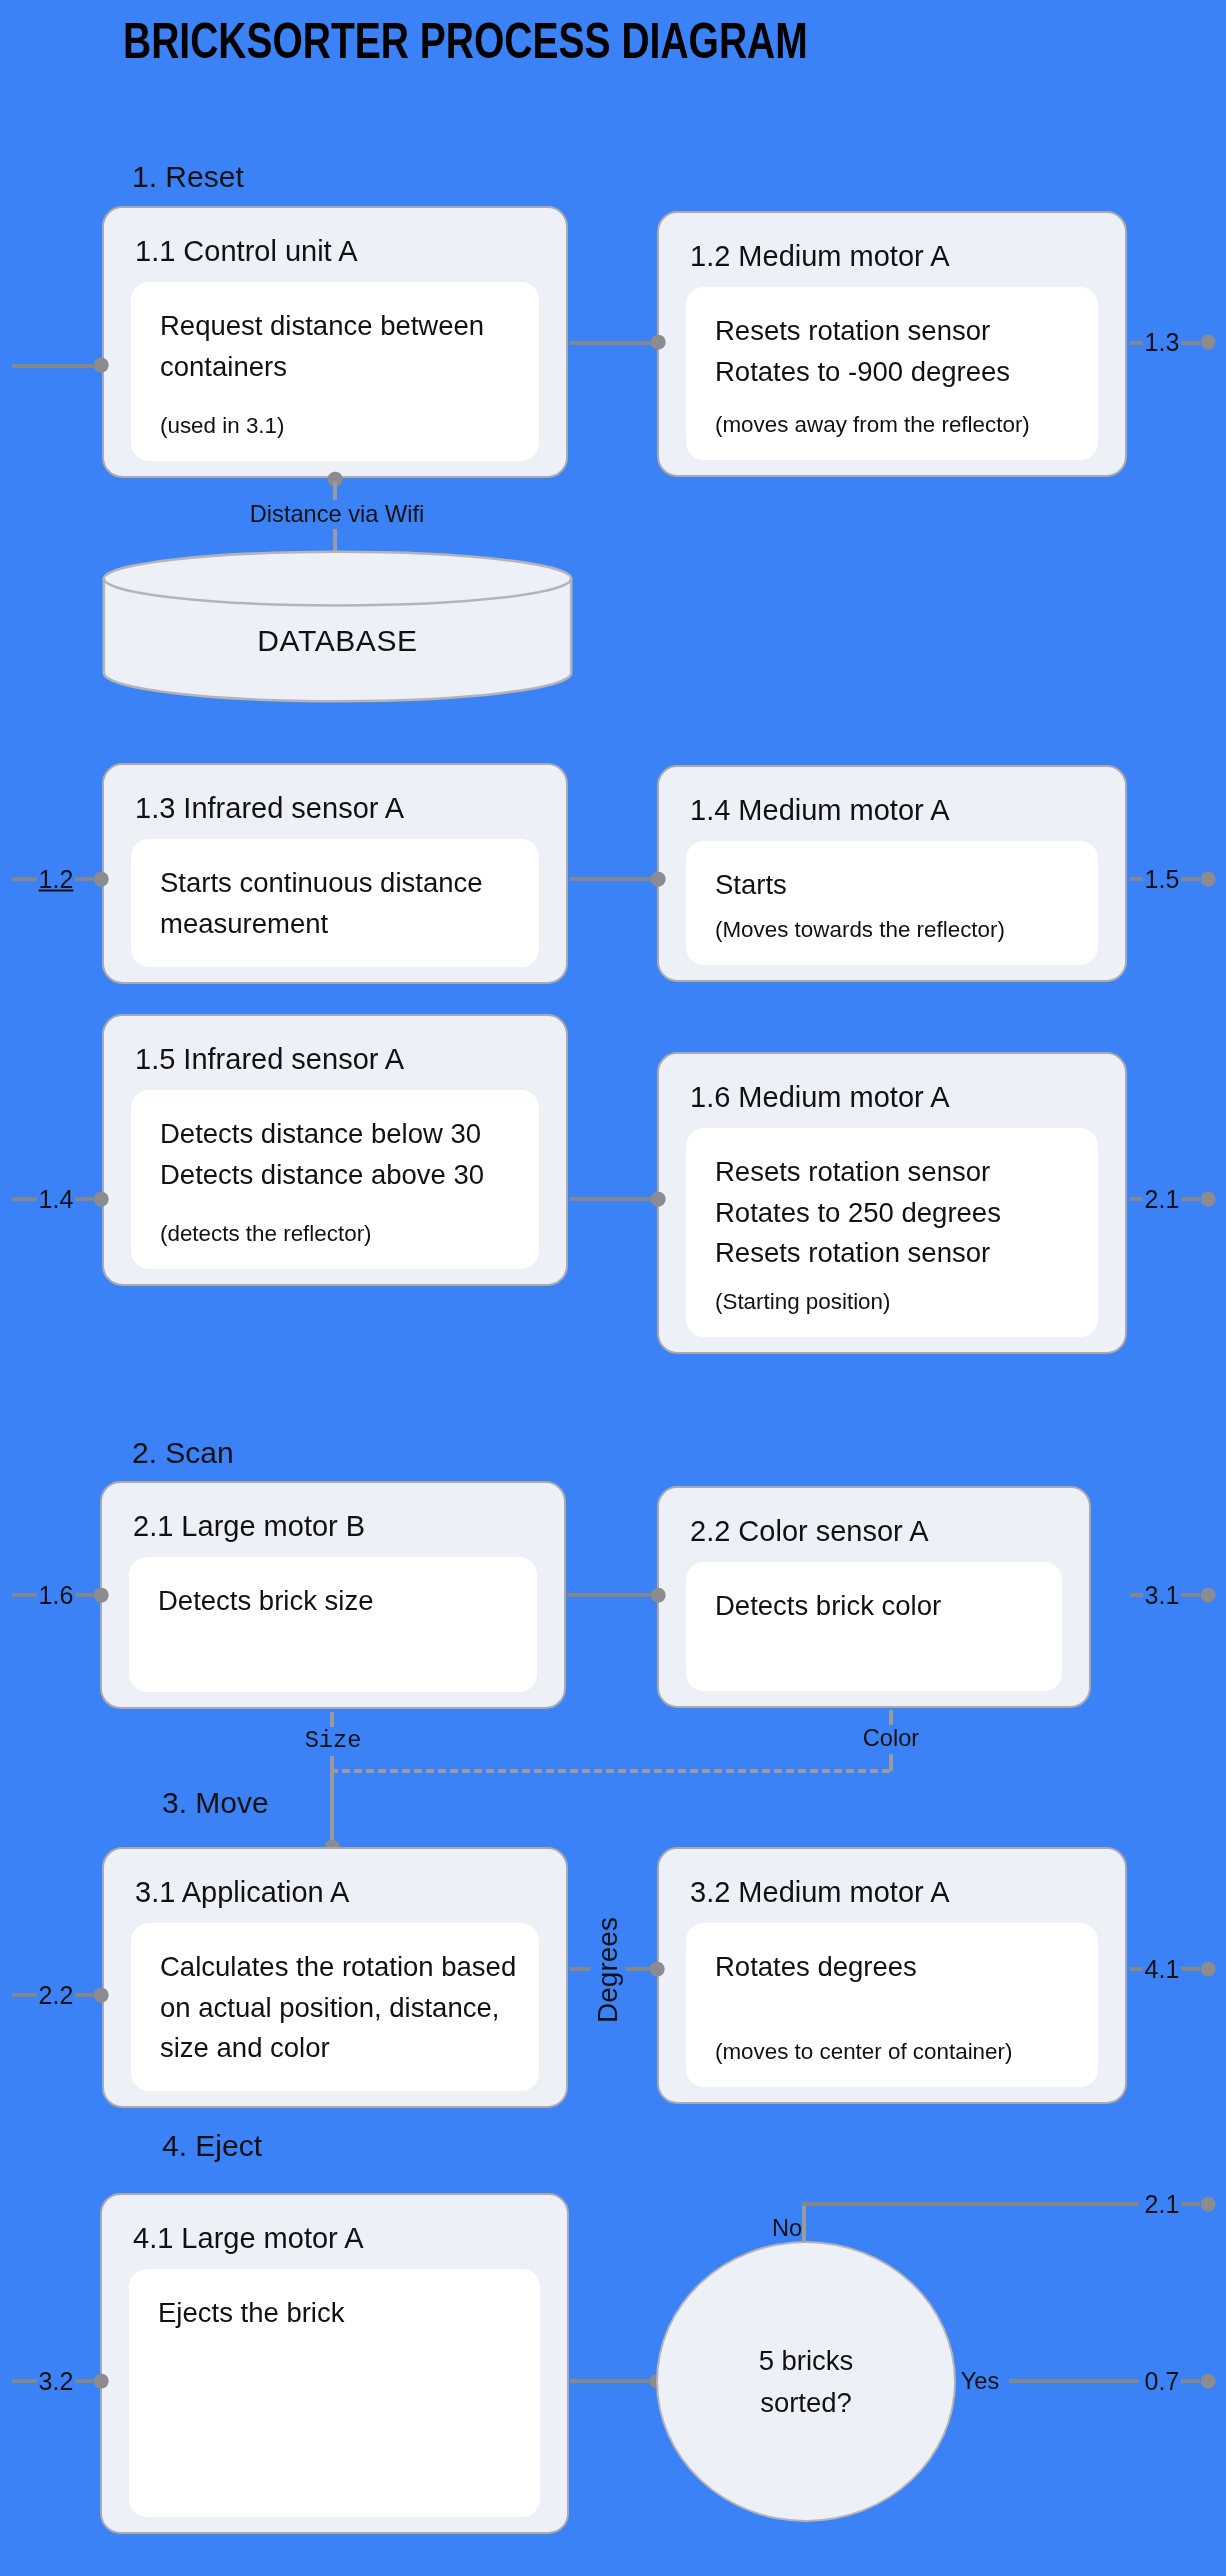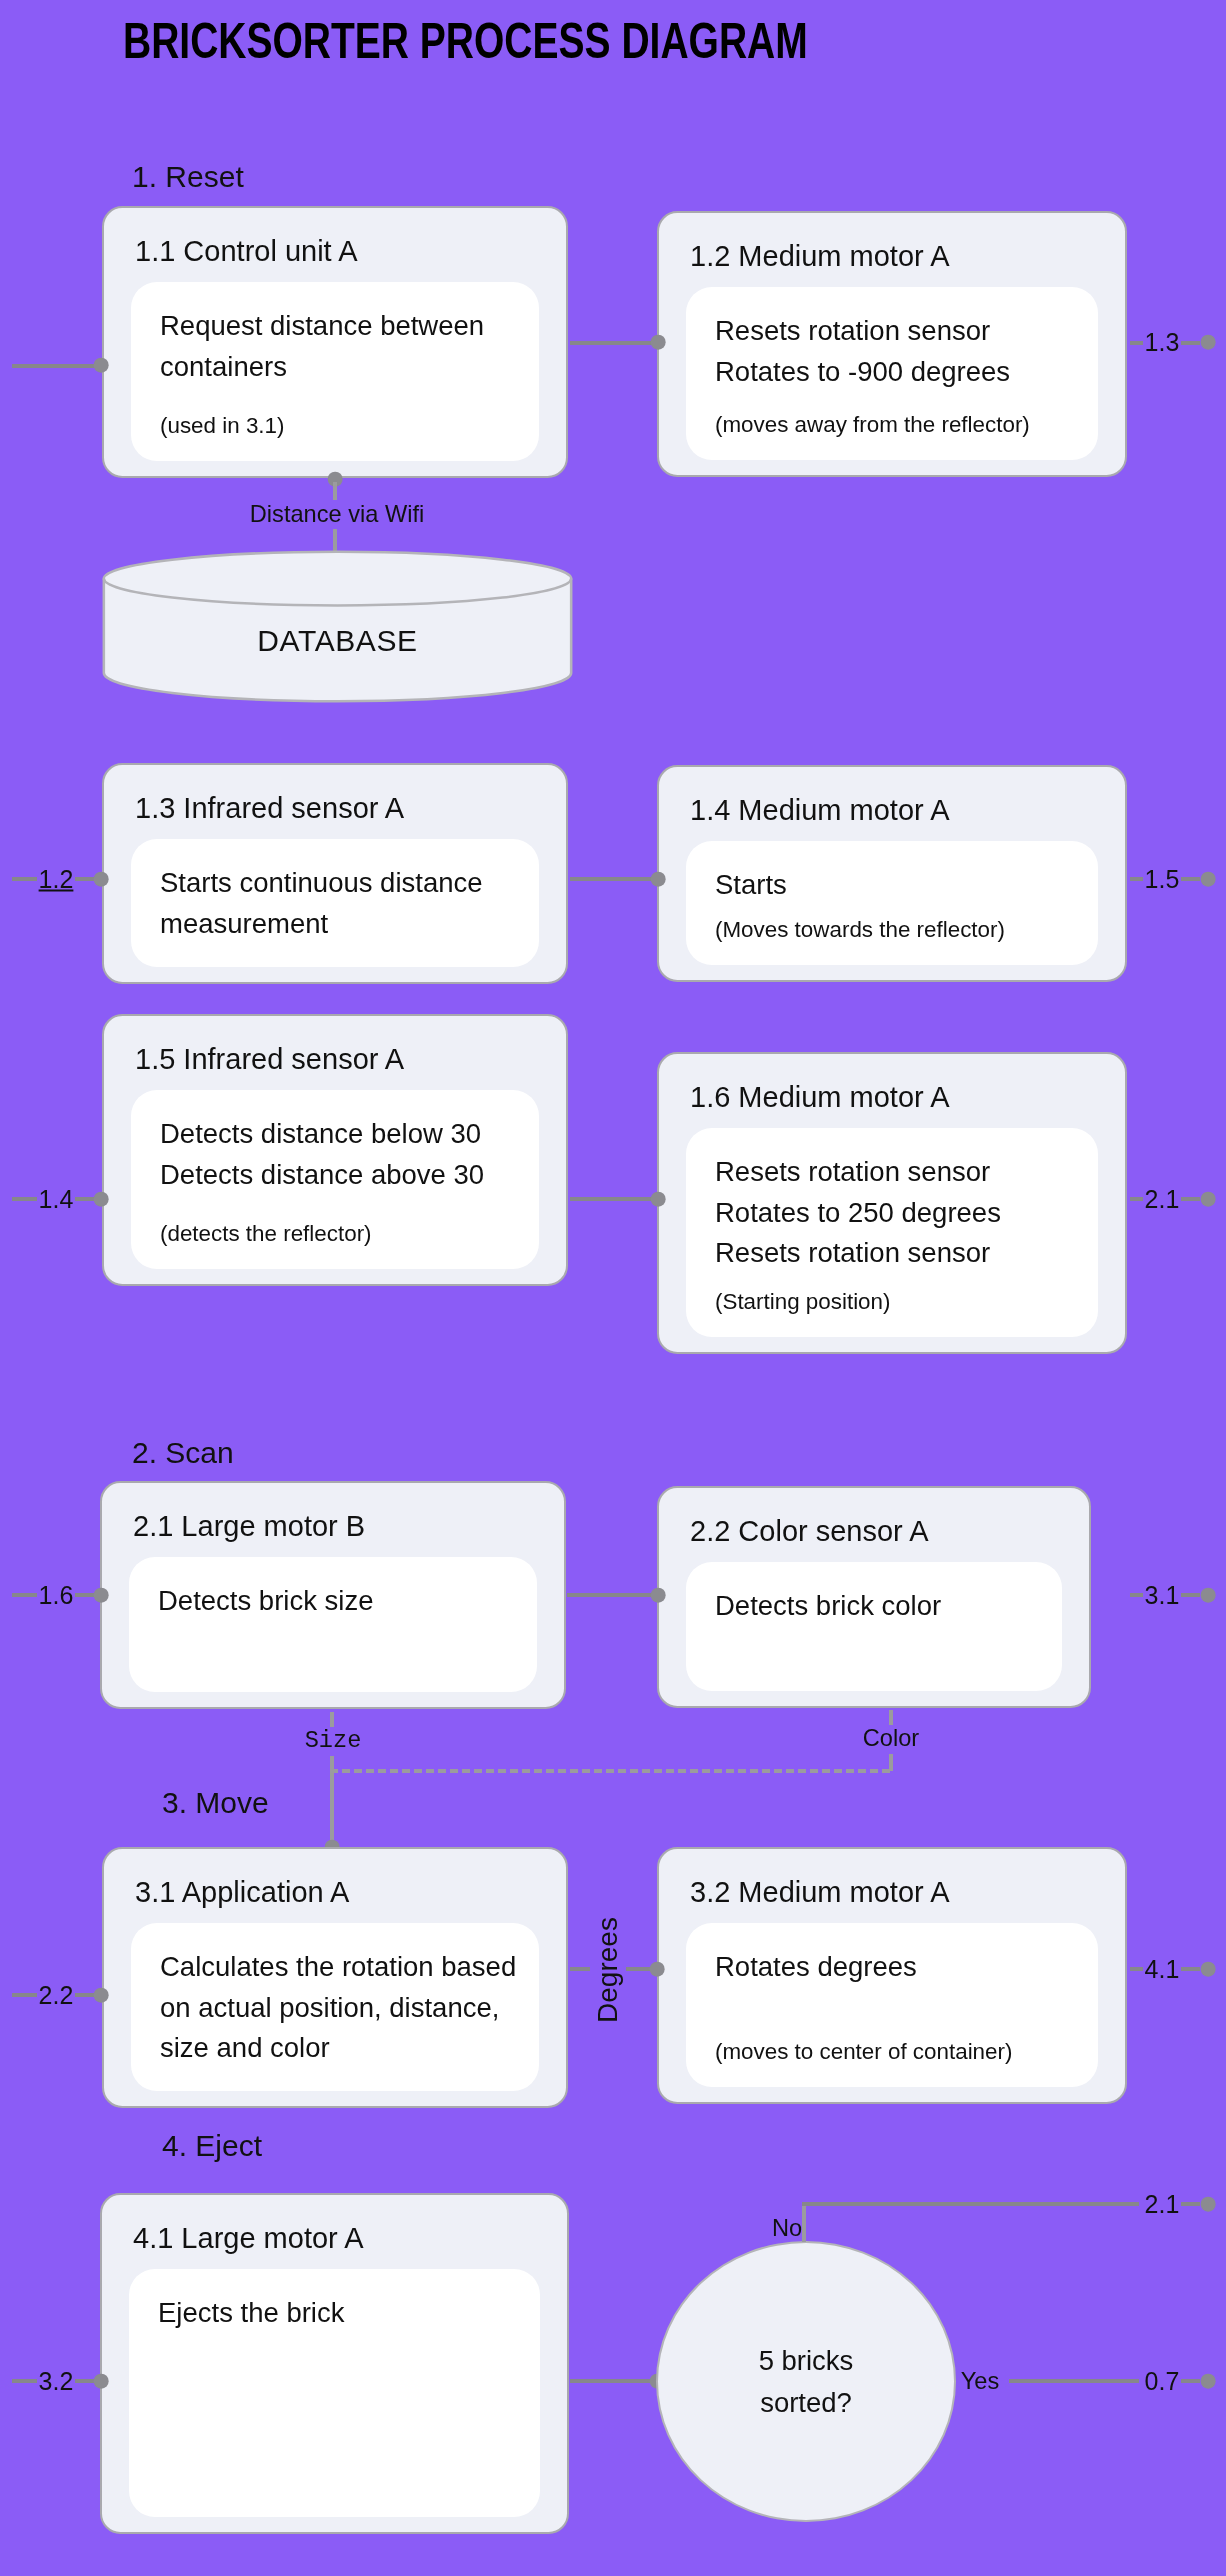--- a/index.html
+++ b/index.html
@@ -1,29 +1,29 @@
 <!DOCTYPE html>
 <html style="font-size:10.2px"><head>
 <meta charset="utf-8">
 <style>
   html,body{margin:0;padding:0;background:#ffffff;}
   #canvas{
-    position:relative;width:1227px;height:2576px;background:#8b5cf6;overflow:hidden;
+    position:relative;width:1227px;height:2576px;background:#3b82f6;overflow:hidden;
     font-family:"Liberation Sans", sans-serif;color:#111111;
   }
   .page-title{
     position:absolute;left:123px;top:11.5px;font-size:50px;font-weight:700;
     letter-spacing:0px;transform:scaleX(0.78);transform-origin:left top;white-space:nowrap;color:#000;
   }
   .section-heading{position:absolute;font-size:30px;color:#111;white-space:nowrap;}
   .box{
     position:absolute;background:#eef0f7;border:2.6px solid #a9a9ae;border-radius:20.4px;box-sizing:border-box;
   }
   .box-title{position:absolute;left:31px;top:27px;font-size:29px;white-space:nowrap;}
-  .inner{position:absolute;left:27px;right:27px;top:74px;bottom:15.3px;background:#ffffff;border-radius:26px;}
+  .inner{position:absolute;left:27px;right:27px;top:74px;bottom:15.3px;background:#ffffff;border-radius:18px;}
   .body{position:absolute;left:29px;top:24px;width:383px;font-size:27.5px;line-height:1.48;white-space:pre-line;}
   .note{position:absolute;left:29px;bottom:22px;font-size:22.4px;white-space:nowrap;}
   .hline{position:absolute;height:3.8px;background:#87878a;}
   .vline{position:absolute;width:3.8px;background:#9b9b9e;}
   .dash-h{position:absolute;height:0;border-top:4.5px dashed #9b9b9e;}
   .dot{position:absolute;width:14.7px;height:14.7px;border-radius:50%;background:#8b8b90;transform:translate(-50%,-50%);}
   .edge-label{position:absolute;font-size:25px;color:#111;transform:translate(-50%,-50%);white-space:nowrap;}
   .edge-label.small{font-size:23.6px;}
   .rot{transform:translate(-50%,-50%) rotate(-90deg);}
   .db-label{position:absolute;left:100px;width:475px;top:624px;text-align:center;font-size:30px;letter-spacing:0.6px;}

